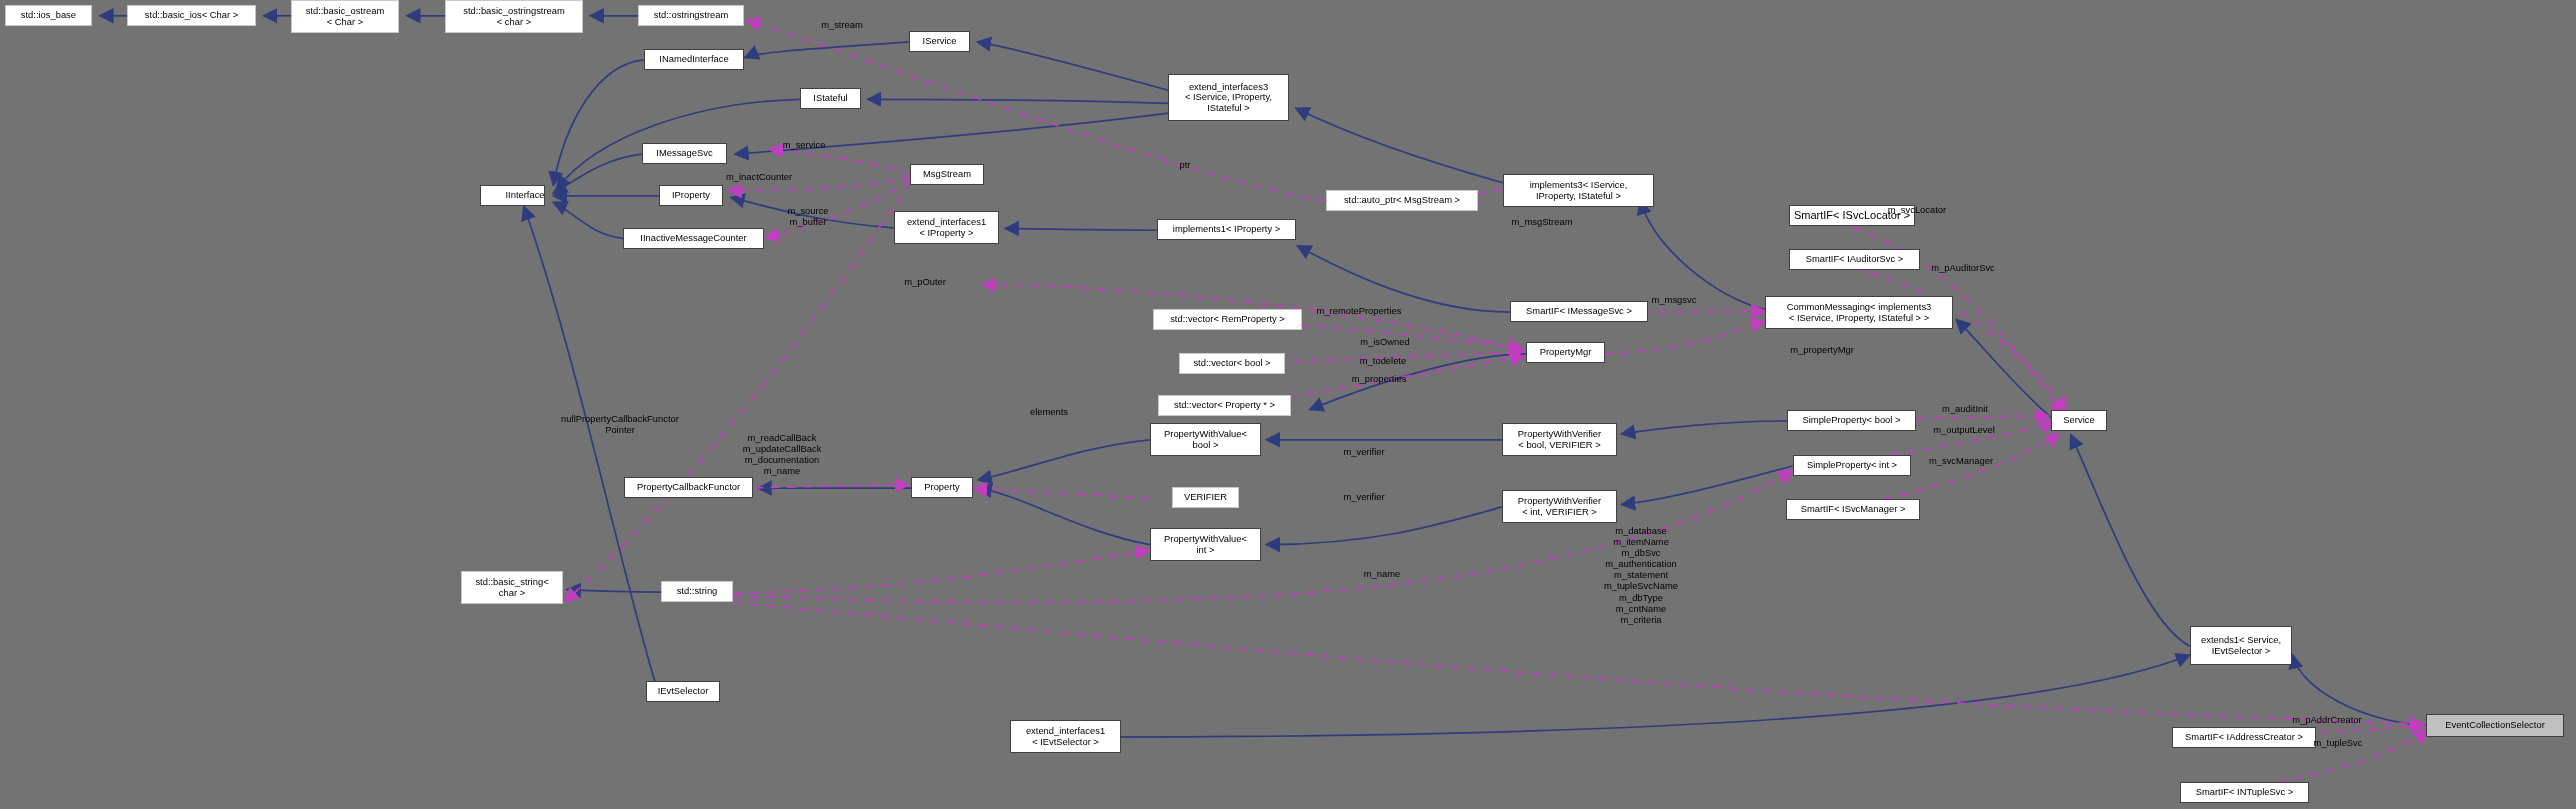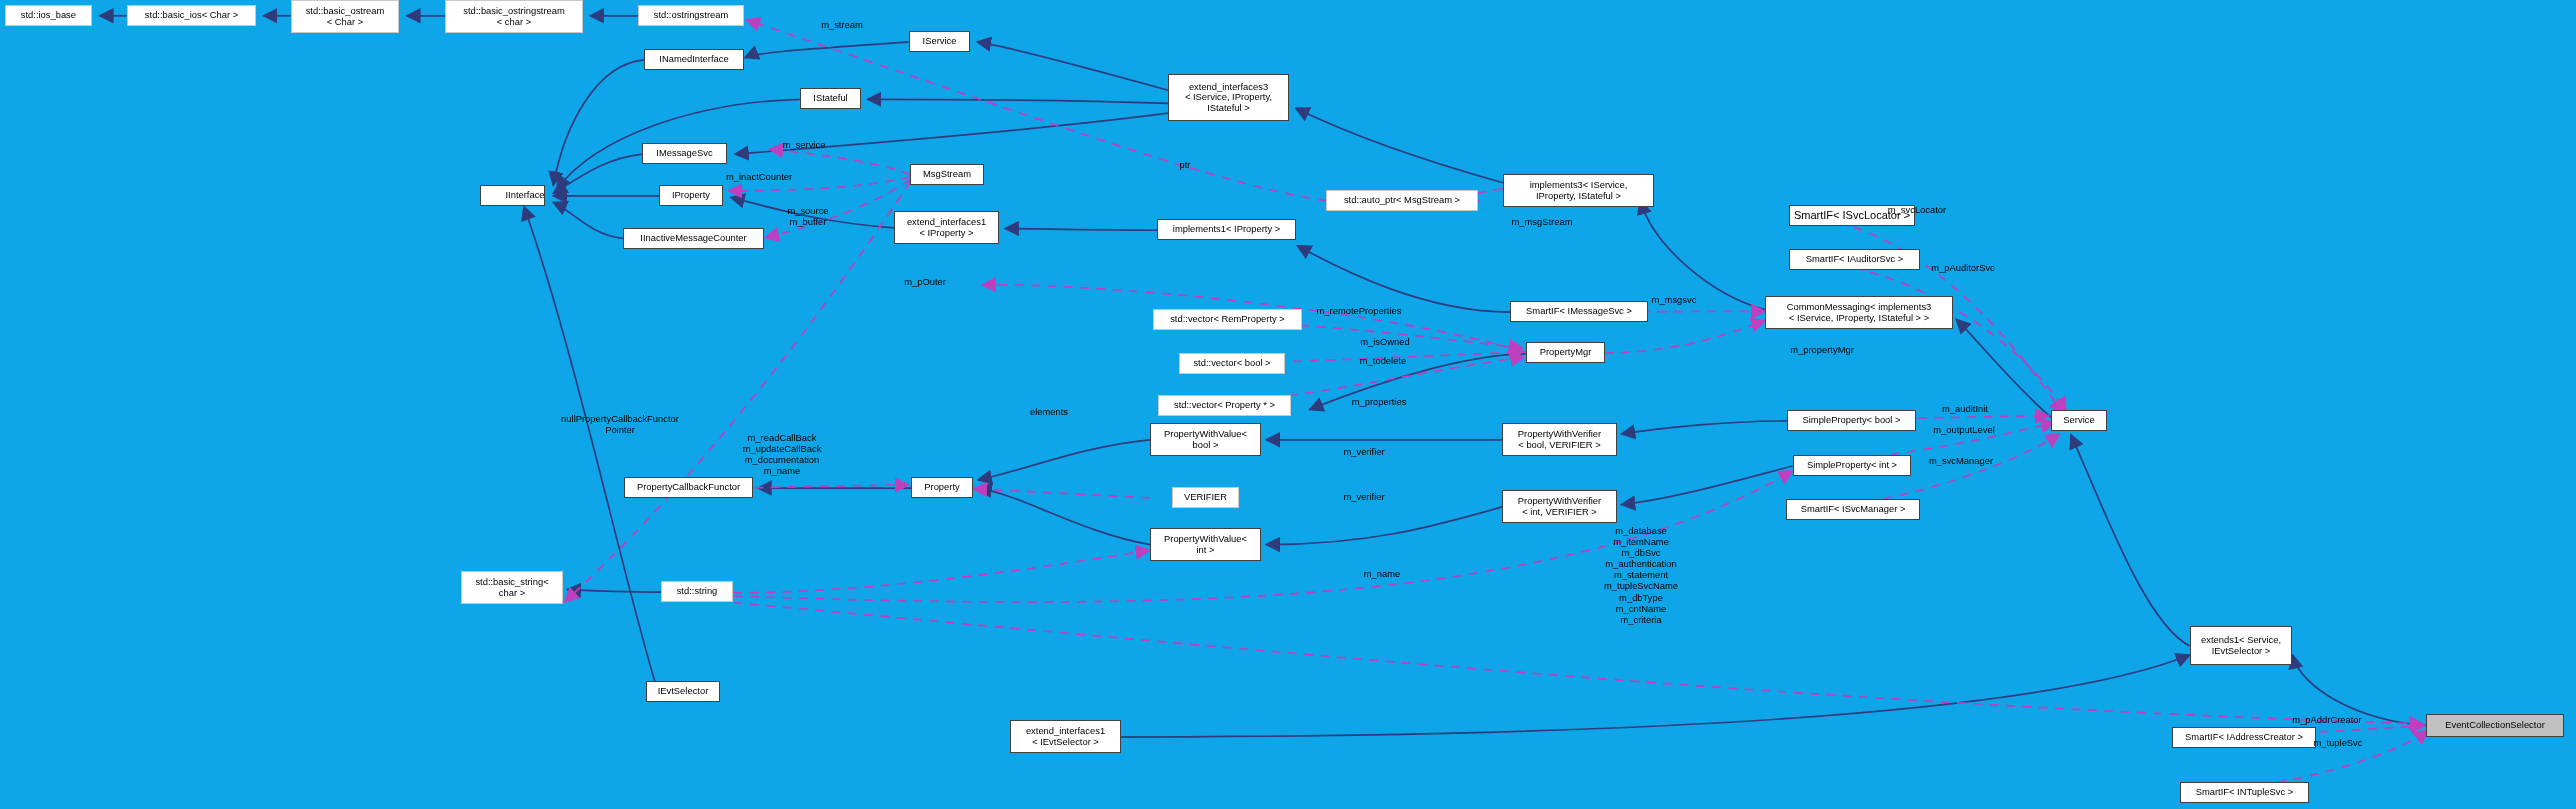--- a/index.html
+++ b/index.html
@@ -1,18 +1,18 @@
 <!DOCTYPE html>
 <html style="font-size:13px"><head>
 <meta charset="utf-8">
 <title>EventCollectionSelector Collaboration Diagram</title>
 <style>
   html,body{margin:0;padding:0;background:#ffffff;}
   body{font-family:"Liberation Sans","DejaVu Sans",sans-serif;}
-  #canvas{position:relative;width:2576px;height:810px;background:#0ea5e9;overflow:hidden;}
+  #canvas{position:relative;width:2576px;height:810px;background:#737373;overflow:hidden;}
   svg.edges{position:absolute;left:0;top:0;width:2576px;height:810px;pointer-events:none;}
   .node{
     position:absolute;
     box-sizing:border-box;
     display:flex;align-items:center;justify-content:center;
     text-align:center;
     background:#ffffff;
     color:#000000;
     line-height:1.12;
     white-space:pre-line;
@@ -187,21 +187,21 @@
 m_buffer</div>
   <div class="lbl" style="font-size: 9.4px; left: 1185px; top: 165px; transform: translate(-50%, -50%);">ptr</div>
   <div class="lbl" style="font-size: 9.4px; left: 1542px; top: 222px; transform: translate(-50%, -50%);">m_msgStream</div>
   <div class="lbl" style="font-size: 9.4px; left: 925px; top: 282px; transform: translate(-50%, -50%);">m_pOuter</div>
   <div class="lbl" style="font-size: 9.4px; left: 1917px; top: 210px; transform: translate(-50%, -50%);">m_svcLocator</div>
   <div class="lbl" style="font-size: 9.4px; left: 1963px; top: 268px; transform: translate(-50%, -50%);">m_pAuditorSvc</div>
   <div class="lbl" style="font-size: 9.4px; left: 1674px; top: 300px; transform: translate(-50%, -50%);">m_msgsvc</div>
   <div class="lbl" style="font-size: 9.4px; left: 1359px; top: 311px; transform: translate(-50%, -50%);">m_remoteProperties</div>
   <div class="lbl" style="font-size: 9.4px; left: 1385px; top: 342px; transform: translate(-50%, -50%);">m_isOwned</div>
   <div class="lbl" style="font-size: 9.4px; left: 1383px; top: 361px; transform: translate(-50%, -50%);">m_todelete</div>
-  <div class="lbl" style="font-size: 9.4px; left: 1379px; top: 379px; transform: translate(-50%, -50%); margin-top: 23px;">m_properties</div>
+  <div class="lbl" style="font-size: 9.4px; left: 1379px; top: 379px; transform: translate(-50%, -50%);">m_properties</div>
   <div class="lbl" style="font-size: 9.4px; left: 1822px; top: 350px; transform: translate(-50%, -50%);">m_propertyMgr</div>
   <div class="lbl" style="font-size: 9.4px; left: 1049px; top: 412px; transform: translate(-50%, -50%);">elements</div>
   <div class="lbl" style="font-size: 9.4px; left: 620px; top: 424px; transform: translate(-50%, -50%);">nullPropertyCallbackFunctor
 Pointer</div>
   <div class="lbl" style="font-size: 9.4px; left: 782px; top: 454px; transform: translate(-50%, -50%);">m_readCallBack
 m_updateCallBack
 m_documentation
 m_name</div>
   <div class="lbl" style="font-size: 9.4px; left: 1364px; top: 452px; transform: translate(-50%, -50%);">m_verifier</div>
   <div class="lbl" style="font-size: 9.4px; left: 1364px; top: 497px; transform: translate(-50%, -50%);">m_verifier</div>

